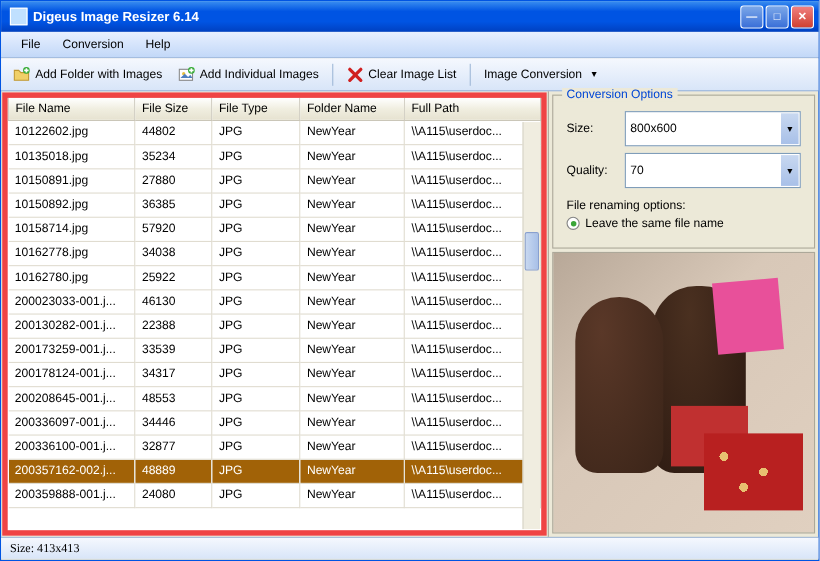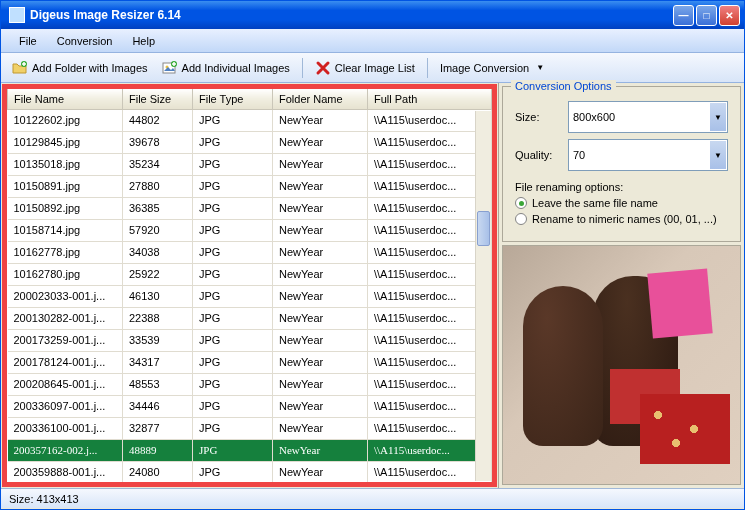--- a/index.html
+++ b/index.html
@@ -17,21 +17,21 @@
 .tool-btn { display: flex; align-items: center; padding: 3px 6px; cursor: pointer; border: 1px solid transparent; border-radius: 2px; gap: 4px; }
 .tool-sep { width: 1px; height: 20px; background: #a0b8d8; margin: 0 5px; }
 .tool-icon { width: 16px; height: 16px; display: inline-block; }
 .dropdown-arrow { font-size: 8px; margin-left: 3px; }
 .content { display: flex; height: 405px; }
 .left-panel { width: 498px; display: flex; flex-direction: column; border-right: 1px solid #aca899; }
 .table-container { flex: 1; overflow: hidden; position: relative; background: #fff; border: 5px solid #ef4444; margin: 1px; }
 .table { width: 100%; border-collapse: collapse; font-size: 11px; }
 .table th { background: linear-gradient(#fff, #f0eee0, #e6e2d0); border: 1px solid #cac6b8; border-top: none; text-align: left; padding: 3px 6px; font-weight: normal; height: 20px; position: sticky; top: 0; }
 .table td { border: 1px solid #e0dcd0; border-top: none; border-left: none; padding: 3px 6px; height: 22px; white-space: nowrap; overflow: hidden; }
-.table tr.selected td { background: #15803d; color: #fff; font-family: Liberation Serif, serif; }
+.table tr.selected td { background: #a16207; color: #fff; }
 .col-fname { width: 115px; }
 .col-fsize { width: 70px; }
 .col-ftype { width: 80px; }
 .col-folder { width: 95px; }
 .scrollbar { position: absolute; right: 1px; top: 22px; bottom: 1px; width: 16px; background: #f0ede0; border-left: 1px solid #d8d4c8; }
 .scroll-thumb { position: absolute; left: 1px; right: 1px; top: 100px; height: 35px; background: linear-gradient(90deg, #c8d8f0, #a8c0e8); border: 1px solid #88a0d0; border-radius: 2px; }
 .right-panel { flex: 1; display: flex; flex-direction: column; padding: 3px; gap: 3px; }
 .options-group { border: 1px solid #aca899; background: #ece9d8; padding: 8px 12px 12px; position: relative; }
 .group-title { position: absolute; top: -7px; left: 8px; background: #ece9d8; padding: 0 4px; color: #0046d5; font-size: 11px; }
 .option-row { display: flex; align-items: center; margin: 6px 0; gap: 8px; }
@@ -42,21 +42,21 @@
 .radio { width: 12px; height: 12px; border: 1px solid #848484; border-radius: 50%; background: #fff; display: flex; align-items: center; justify-content: center; }
 .radio.checked::after { content: ''; width: 5px; height: 5px; background: #3ba638; border-radius: 50%; }
 .preview { flex: 1; border: 1px solid #aca899; background: linear-gradient(135deg, #b8a898 0%, #d8c8b8 40%, #e0d0c0 100%); position: relative; overflow: hidden; }
 .preview-scene { position: absolute; inset: 0; }
 .person1 { position: absolute; left: 20px; top: 40px; width: 80px; height: 160px; background: radial-gradient(ellipse at 30% 20%, #5a3828, #3a2418); border-radius: 40px 40px 20px 20px; }
 .person2 { position: absolute; left: 90px; top: 30px; width: 85px; height: 170px; background: radial-gradient(ellipse at 40% 15%, #4a3020, #2a1810); border-radius: 40px 40px 20px 20px; }
 .bag-pink { position: absolute; right: 30px; top: 25px; width: 60px; height: 65px; background: #e8509a; transform: rotate(-5deg); }
 .gift1 { position: absolute; right: 10px; bottom: 20px; width: 90px; height: 70px; background: #b82020; }
 .gift1::before { content: ''; position: absolute; inset: 0; background: radial-gradient(circle at 20% 30%, #e8c070 4px, transparent 4px), radial-gradient(circle at 60% 50%, #e8c070 4px, transparent 4px), radial-gradient(circle at 40% 70%, #e8c070 4px, transparent 4px); }
 .gift2 { position: absolute; right: 60px; bottom: 60px; width: 70px; height: 55px; background: #c03030; }
-.statusbar { height: 20px; background: linear-gradient(#f5f8fe, #d8e5f8); border-top: 1px solid #a0b8d8; display: flex; align-items: center; padding: 0 8px; }
+.statusbar { height: 20px; background: linear-gradient(#f5f8fe, #d8e5f8); border-top: 1px solid #a0b8d8; display: flex; align-items: center; padding: 0 8px; font-family: Liberation Serif, serif; }
 </style>
 </head>
 <body>
 
 <div class="window">
   <div class="titlebar">
     <div class="titlebar-icon"></div>
     <div class="titlebar-text">Digeus Image Resizer 6.14</div>
     <div class="win-buttons">
       <div class="win-btn">—</div>
@@ -119,27 +119,20 @@
           </thead>
           <tbody id="table-body">
               <tr>
                 <td>10122602.jpg</td>
                 <td>44802</td>
                 <td>JPG</td>
                 <td>NewYear</td>
                 <td>\\A115\userdoc...</td>
               </tr>
               <tr>
-                <td>10129845.jpg</td>
-                <td>39678</td>
-                <td>JPG</td>
-                <td>NewYear</td>
-                <td>\\A115\userdoc...</td>
-              </tr>
-              <tr>
                 <td>10135018.jpg</td>
                 <td>35234</td>
                 <td>JPG</td>
                 <td>NewYear</td>
                 <td>\\A115\userdoc...</td>
               </tr>
               <tr>
                 <td>10150891.jpg</td>
                 <td>27880</td>
                 <td>JPG</td>
@@ -260,24 +253,20 @@
           <div class="combo">
             <span>70</span>
             <span class="combo-arrow">▼</span>
           </div>
         </div>
         <div style="margin-top:10px">File renaming options:</div>
         <div class="radio-row">
           <span class="radio checked"></span>
           <span>Leave the same file name</span>
         </div>
-        <div class="radio-row">
-          <span class="radio"></span>
-          <span>Rename to nimeric names (00, 01, ...)</span>
-        </div>
       </div>
       <div class="preview">
         <div class="preview-scene">
           <div class="person2"></div>
           <div class="person1"></div>
           <div class="bag-pink"></div>
           <div class="gift2"></div>
           <div class="gift1"></div>
         </div>
       </div>

